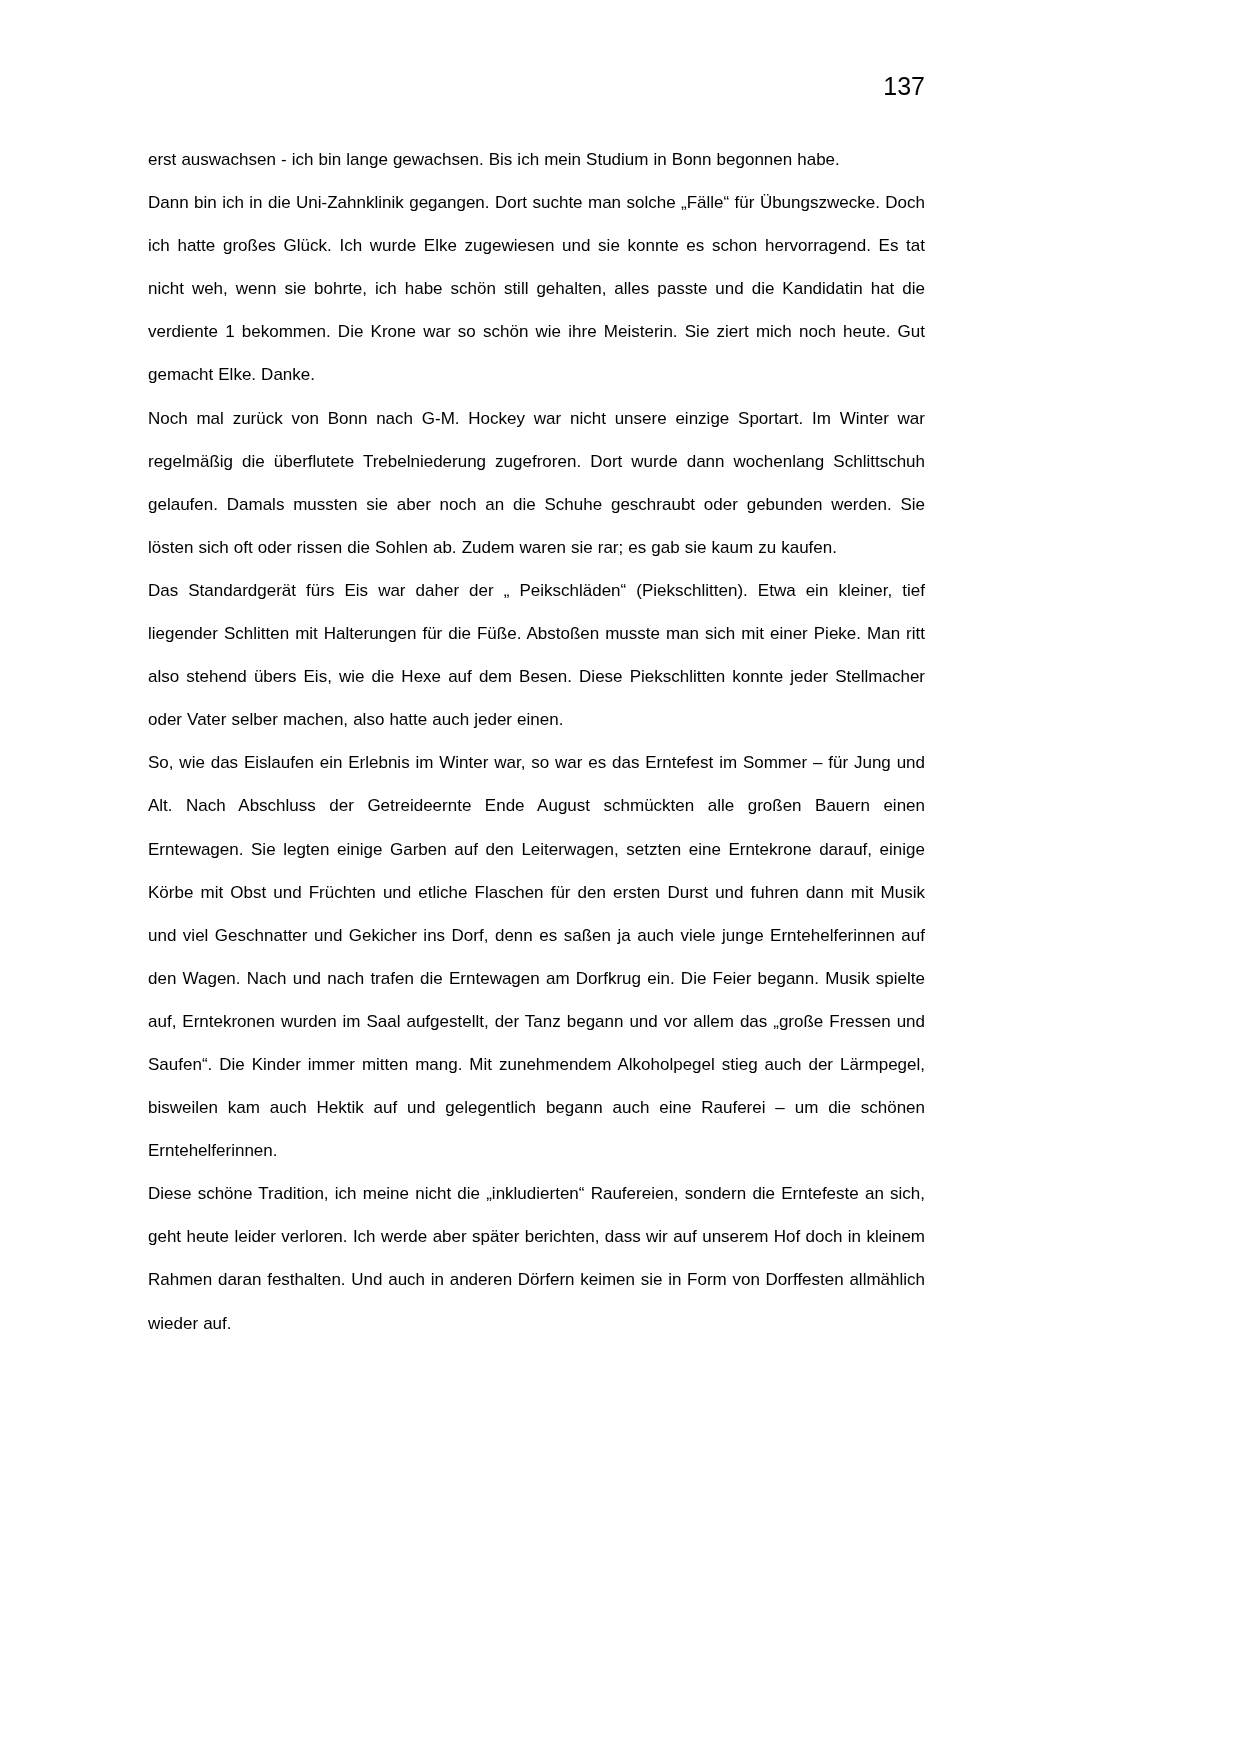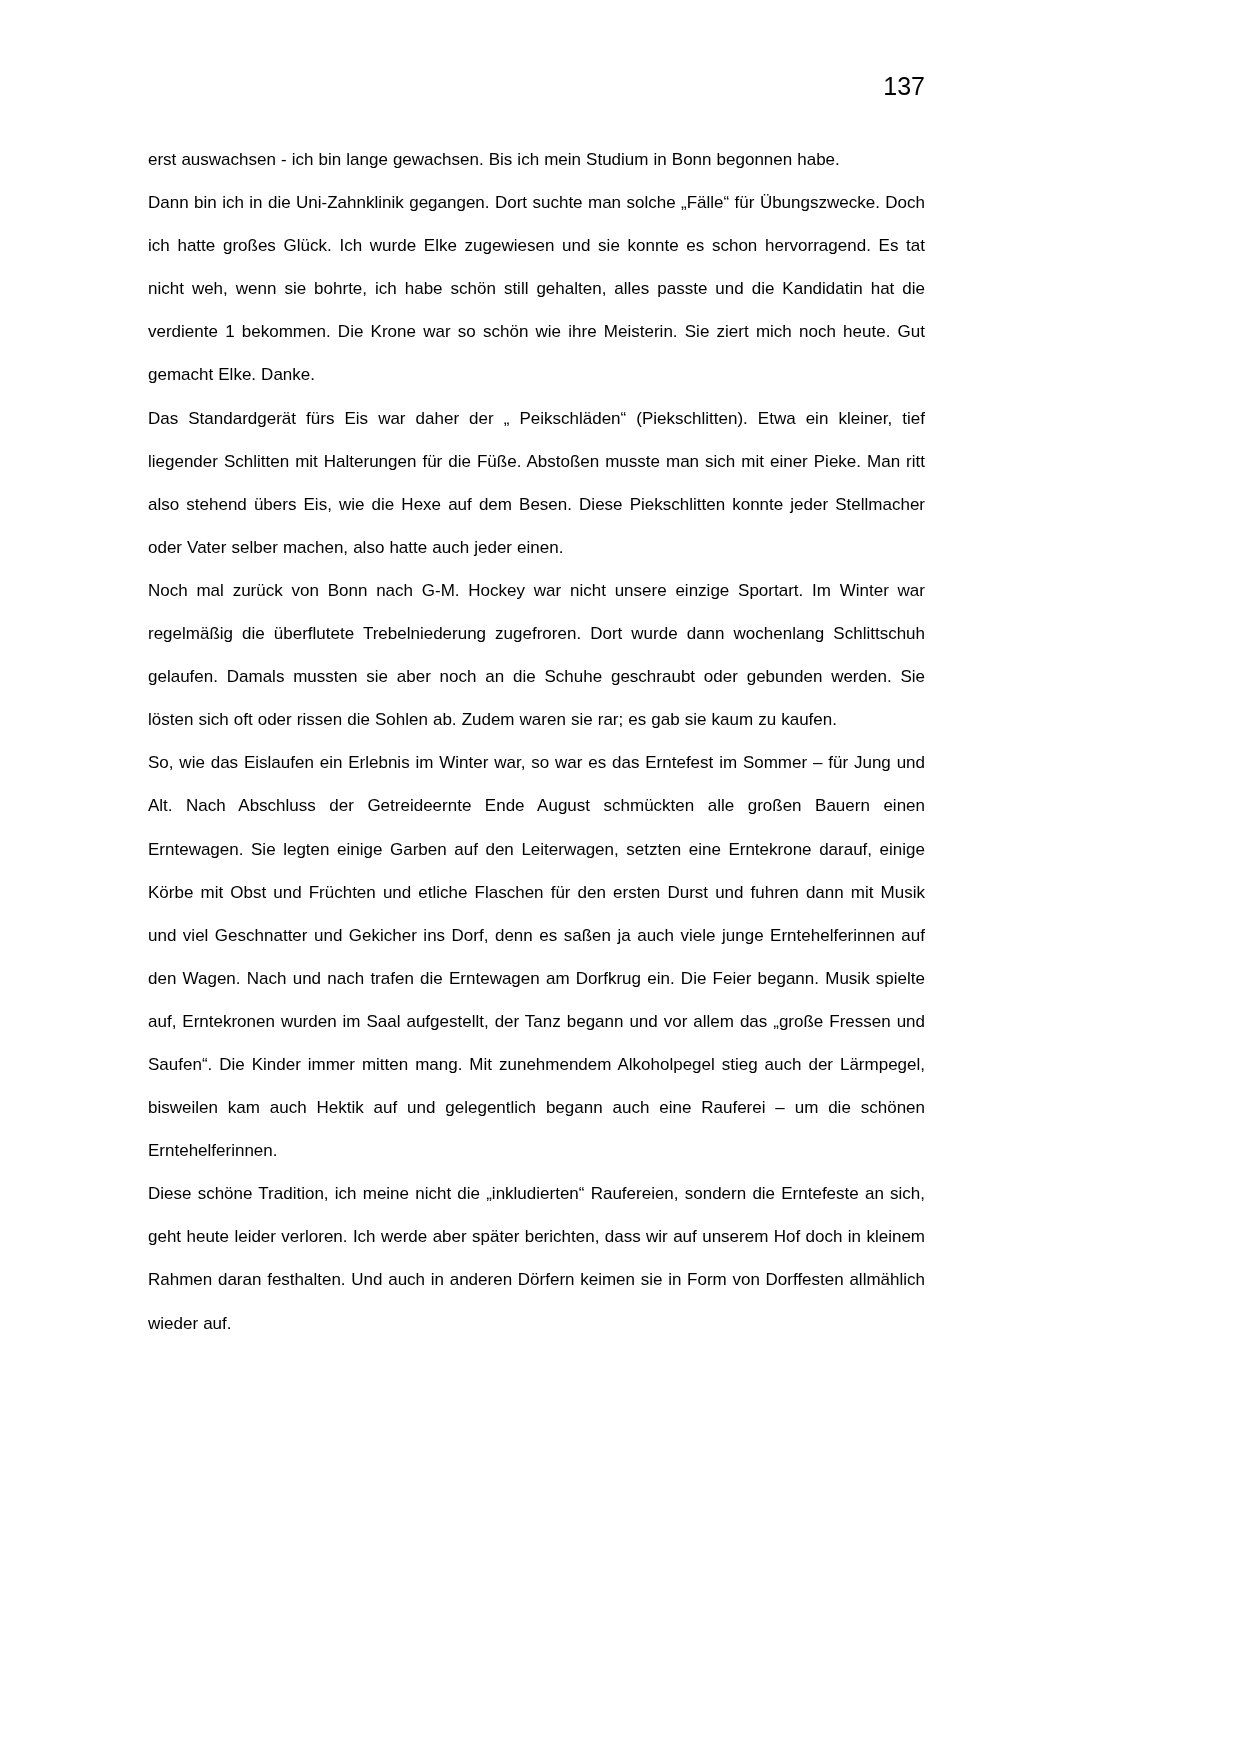--- a/index.html
+++ b/index.html
@@ -44,18 +44,18 @@
 </style>
 </head>
 <body>
 
 <div class="page">
   <div class="page-number">137</div>
 
   <div class="body-text">
     <p>erst auswachsen -  ich bin lange gewachsen.  Bis ich mein Studium in Bonn begonnen habe.</p>
     <p>Dann bin ich in die Uni-Zahnklinik gegangen. Dort suchte man solche „Fälle“ für Übungszwecke. Doch ich hatte großes Glück. Ich wurde Elke zugewiesen und sie konnte es schon hervorragend. Es tat nicht weh, wenn sie bohrte, ich habe schön still gehalten, alles passte und die Kandidatin hat die verdiente 1 bekommen. Die Krone war so schön wie ihre Meisterin. Sie ziert mich noch heute. Gut gemacht Elke. Danke.</p>
+    <p>Noch mal zurück von Bonn nach G-M. Hockey war nicht unsere einzige Sportart. Im Winter war regelmäßig die überflutete Trebelniederung zugefroren. Dort wurde dann wochenlang Schlittschuh gelaufen. Damals mussten sie aber noch an die Schuhe geschraubt oder gebunden werden. Sie lösten sich oft oder rissen die Sohlen ab. Zudem waren sie rar; es gab sie kaum zu kaufen.</p>
     <p>Das Standardgerät fürs Eis war daher der „ Peikschläden“ (Piekschlitten). Etwa ein kleiner, tief liegender Schlitten mit Halterungen für die Füße. Abstoßen musste man sich mit einer Pieke. Man ritt also stehend übers Eis, wie die Hexe auf dem Besen. Diese Piekschlitten konnte jeder Stellmacher oder Vater selber machen, also hatte auch jeder einen.</p>
-    <p>Noch mal zurück von Bonn nach G-M. Hockey war nicht unsere einzige Sportart. Im Winter war regelmäßig die überflutete Trebelniederung zugefroren. Dort wurde dann wochenlang Schlittschuh gelaufen. Damals mussten sie aber noch an die Schuhe geschraubt oder gebunden werden. Sie lösten sich oft oder rissen die Sohlen ab. Zudem waren sie rar; es gab sie kaum zu kaufen.</p>
     <p>So, wie das Eislaufen ein Erlebnis im Winter war, so war es das Erntefest im Sommer – für Jung und Alt. Nach Abschluss der Getreideernte Ende August schmückten alle großen Bauern einen Erntewagen. Sie legten einige Garben auf den Leiterwagen, setzten eine Erntekrone darauf, einige Körbe mit Obst und Früchten und etliche Flaschen für den ersten Durst und fuhren dann mit Musik und viel Geschnatter und Gekicher ins Dorf, denn es saßen ja auch viele junge Erntehelferinnen auf den Wagen. Nach und nach trafen die Erntewagen am Dorfkrug ein. Die Feier begann. Musik spielte auf, Erntekronen wurden im Saal aufgestellt, der Tanz begann und vor allem das „große Fressen und Saufen“. Die Kinder immer mitten mang. Mit zunehmendem Alkoholpegel stieg auch der Lärmpegel, bisweilen kam auch Hektik auf  und gelegentlich begann auch eine Rauferei – um die schönen Erntehelferinnen.</p>
     <p>Diese schöne Tradition, ich meine nicht die „inkludierten“ Raufereien, sondern die Erntefeste an sich,  geht heute leider verloren. Ich werde aber später berichten, dass wir auf unserem Hof doch in kleinem Rahmen daran festhalten. Und auch in anderen Dörfern keimen sie in Form von Dorffesten allmählich wieder auf.</p>
   </div>
 </div>
 
 </body></html>

